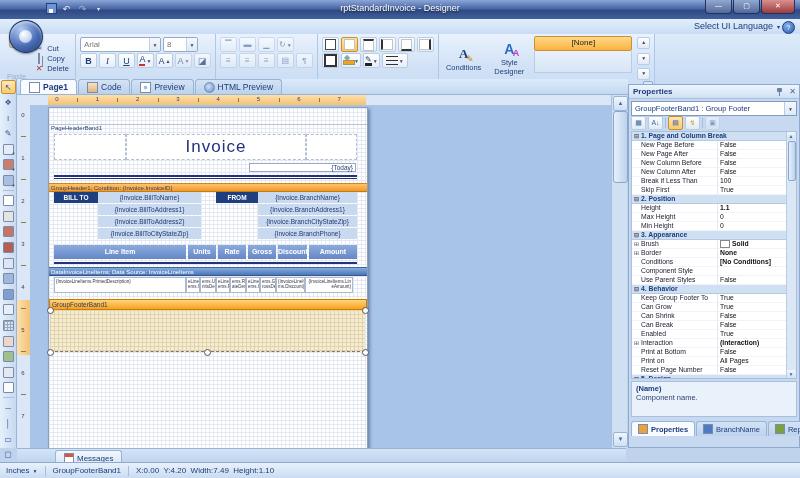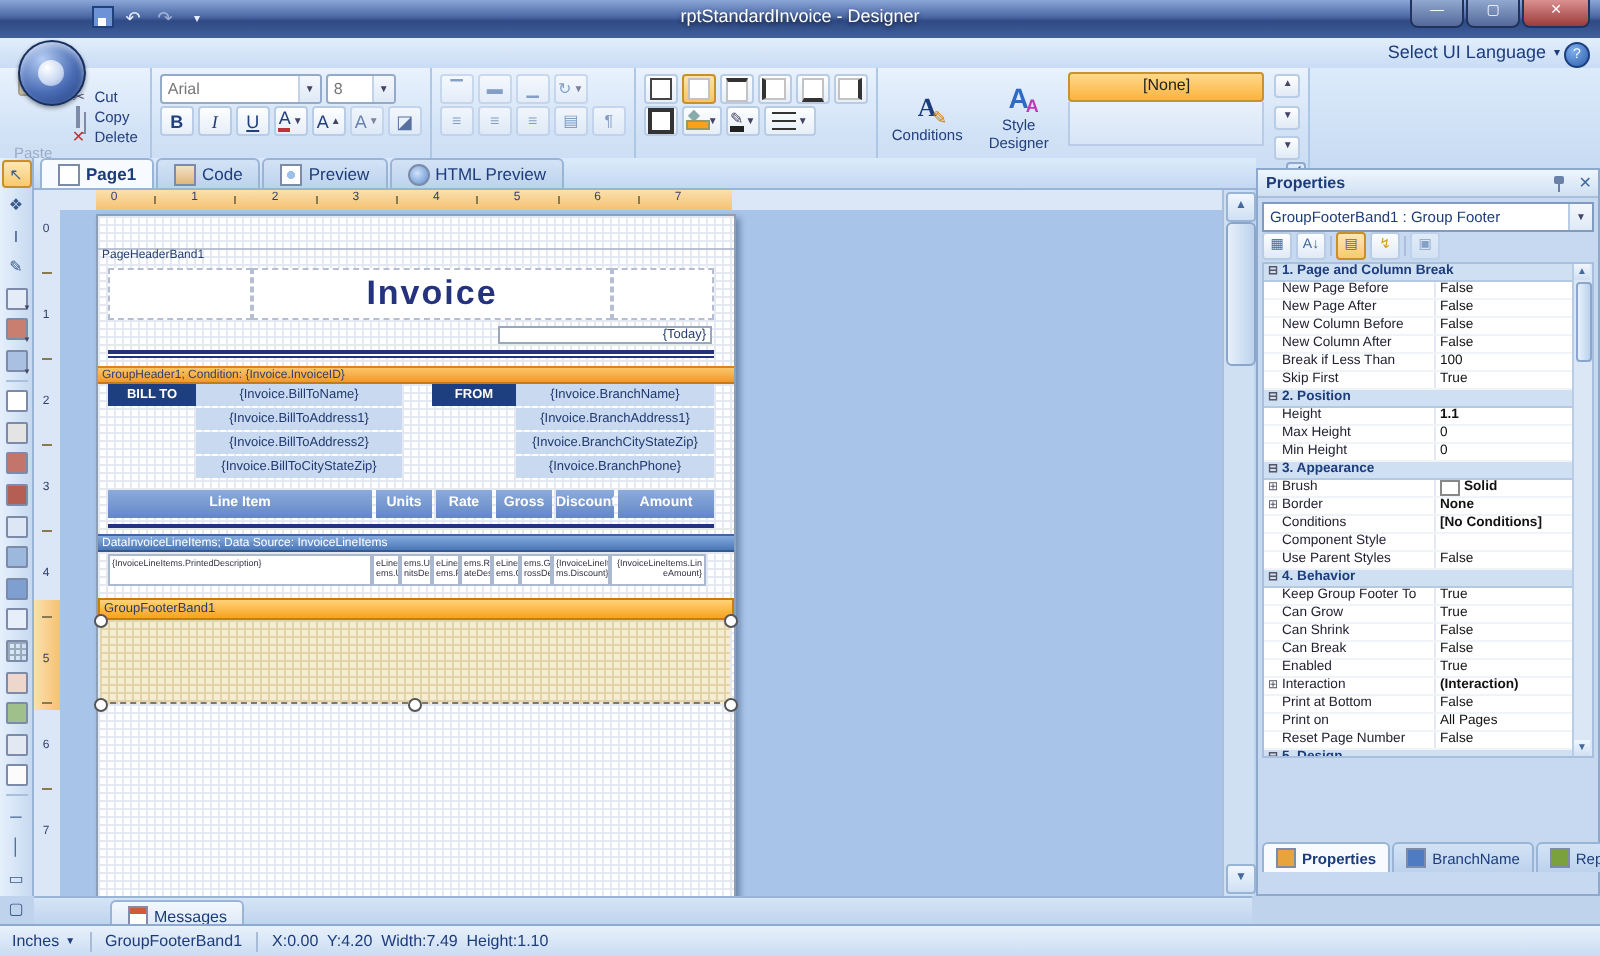--- a/index.html
+++ b/index.html
@@ -129,21 +129,21 @@
   .viewport{position:absolute;left:13px;top:10px;width:581px;height:343px;overflow:hidden;background:#a8c4e8;}
   .page{position:absolute;left:18px;top:2px;width:318px;height:341px;background:#fff;border:1px solid #8ea0b8;
     box-shadow:2px 2px 3px rgba(40,60,100,.45);
     background-image:linear-gradient(to right,#e4e9f1 1px,transparent 1px),linear-gradient(to bottom,#e4e9f1 1px,transparent 1px);
     background-size:4px 4px;}
   .band-sep{position:absolute;left:0;top:16px;width:100%;height:1px;background:#b9c2d2;}
   .phb{position:absolute;left:2px;top:17px;font-size:6px;color:#27406f;}
   .hcell{position:absolute;top:26px;height:26px;border:1px dashed #b6bfd2;background:#fff;box-sizing:border-box;}
   .hc-l{left:5px;width:72px;} .hc-r{left:257px;width:51px;}
   .hc-m{left:77px;width:180px;display:flex;align-items:center;justify-content:center;}
-  .hc-m span{font-size:17px;font-weight:bold;color:#25327e;letter-spacing:1px;}
+  .hc-m span{font-size:17px;font-weight:normal;color:#25327e;letter-spacing:1px;}
   .todaycell{position:absolute;left:200px;top:55px;width:107px;height:9px;border:1px solid #9aa7c0;
     font-size:6.5px;color:#27406f;text-align:right;line-height:8px;padding-right:2px;background:#fff;box-sizing:border-box;}
   .dblline{position:absolute;left:5px;top:67px;width:303px;height:4px;border-top:2px solid #25327e;border-bottom:1px solid #25327e;background:#fff;box-sizing:border-box;}
   .bandbar{position:absolute;left:0;width:318px;font-size:6px;padding-left:2px;white-space:nowrap;overflow:hidden;box-sizing:border-box;}
   .gh{top:75px;height:9px;line-height:8px;background:linear-gradient(#fcc569,#f2992a);
      border-top:1px solid #d8861c;border-bottom:1px solid #c5791a;color:#33406f;}
   .db{top:159px;height:9px;line-height:8px;background:linear-gradient(#85abdd,#4a77b9);
      border-top:1px solid #3d68a6;border-bottom:1px solid #35598f;color:#fff;}
   .gf{top:191px;height:11px;line-height:10px;background:linear-gradient(#ffd37a,#f8a21d);
      border:1px solid #c87f08;color:#2c3a6b;font-size:6.5px;}
@@ -836,20 +836,24 @@
             <span class="exp">⊟</span>
             <span>5. Design</span>
           </div>
         </div>
       <div class="pgscroll">
         <span class="pgsa" style="top:0">▲</span>
         <span class="pgst"></span>
         <span class="pgsa" style="bottom:0">▼</span>
       </div>
     </div>
+    <div class="pdesc">
+      <div class="t">(Name)</div>
+      <div class="d">Component name.</div>
+    </div>
     <div class="ptabs" id="propTabs">
         <div class="ptab active">
           <span class="pticon" style="background: rgb(232, 163, 61);"></span>
           <span>Properties</span>
         </div>
         <div class="ptab">
           <span class="pticon" style="background: rgb(79, 123, 194);"></span>
           <span>BranchName</span>
         </div>
         <div class="ptab">

